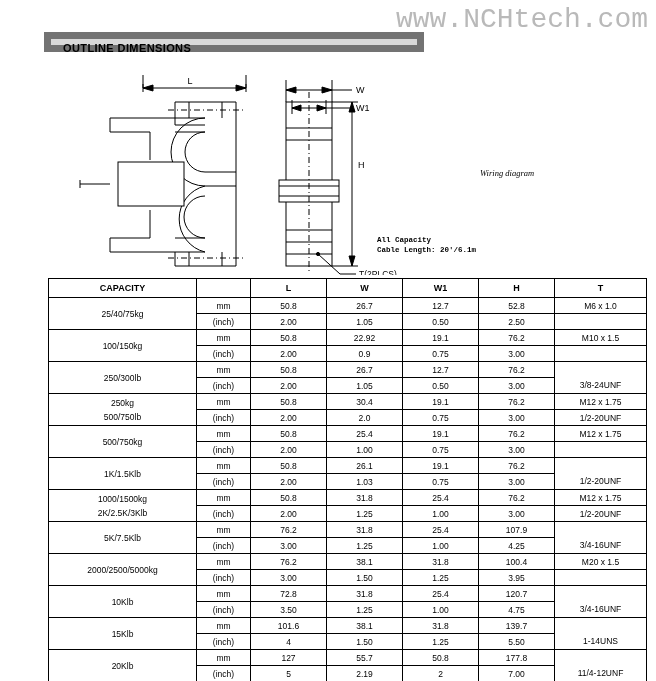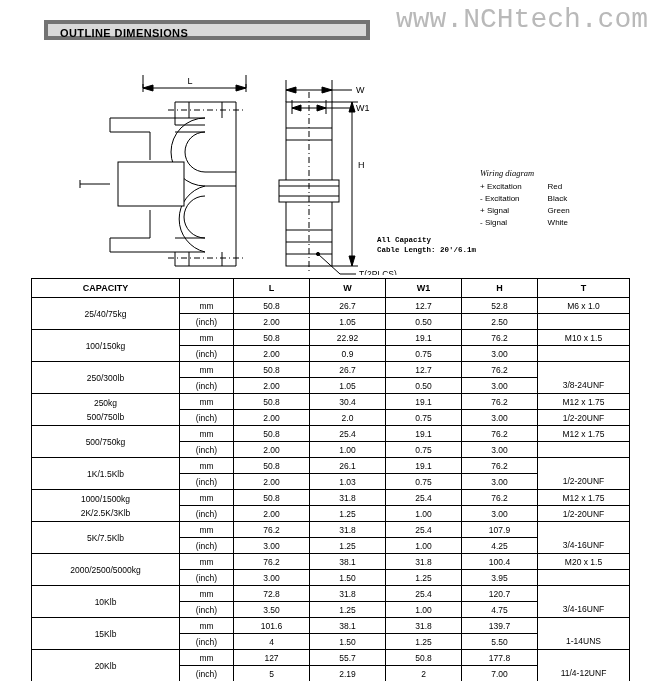--- a/index.html
+++ b/index.html
@@ -36,24 +36,24 @@
     font-size: 28px;
     line-height: 28px;
     white-space: nowrap;
     font-family: Liberation Mono, monospace;
   }
 
   
   .title-bar {
     position: absolute;
     left: 44px;
-    top: 20px;
-    width: 326px;
+    top: 32px;
+    width: 380px;
     height: 20px;
-    border: 4px solid #737373;
+    border: 7px solid #737373;
     background: #d9d9d9;
     box-sizing: border-box;
   }
   .title-bar .title-text {
     position: absolute;
     left: 12px;
     top: 3px;
     font-size: 11px;
     font-weight: bold;
     letter-spacing: 0.4px;
@@ -97,21 +97,21 @@
     top: 196px;
     font-size: 7.5px;
     line-height: 9.5px;
     font-weight: bold;
     font-family: Liberation Mono, monospace;
   }
 
   
   .dim-table-wrap {
     position: absolute;
-    left: 31px;
+    left: 48px;
     top: 278px;
     width: 570px;
   }
   table.dim {
     border-collapse: collapse;
     width: 570px;
     table-layout: fixed;
   }
   table.dim th, table.dim td {
     border: 1px solid #000;
@@ -237,40 +237,20 @@
     <text x="359" y="237" font-family="Liberation Sans, sans-serif" font-size="8.5">T(2PLCS)</text>
   </svg>
 
   <div class="cap-note">
     <div>All Capacity</div>
     <div>Cable Length: 20'/6.1m</div>
   </div>
 
   <div class="wiring">
     <div class="wtitle">Wiring diagram</div>
-    <table>
-      <tbody>
-          <tr>
-        <td>+ Excitation</td>
-        <td class="c2">Red</td>
-      </tr>
-      <tr>
-        <td>- Excitation</td>
-        <td class="c2">Black</td>
-      </tr>
-      <tr>
-        <td>+ Signal</td>
-        <td class="c2">Green</td>
-      </tr>
-      <tr>
-        <td>- Signal</td>
-        <td class="c2">White</td>
-      </tr>
-    </tbody>
-      </table>
   </div>
 </div>
 
 <div class="dim-table-wrap">
   <table class="dim">
     <colgroup>
       <col class="col-cap">
         <col class="col-unit">
         <col class="col-num">
         <col class="col-num">

